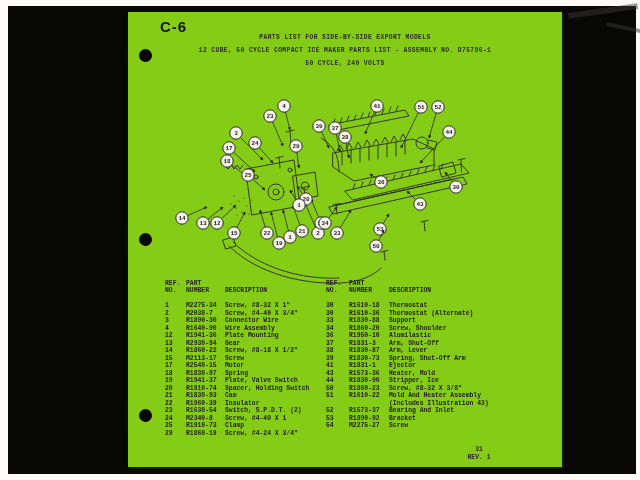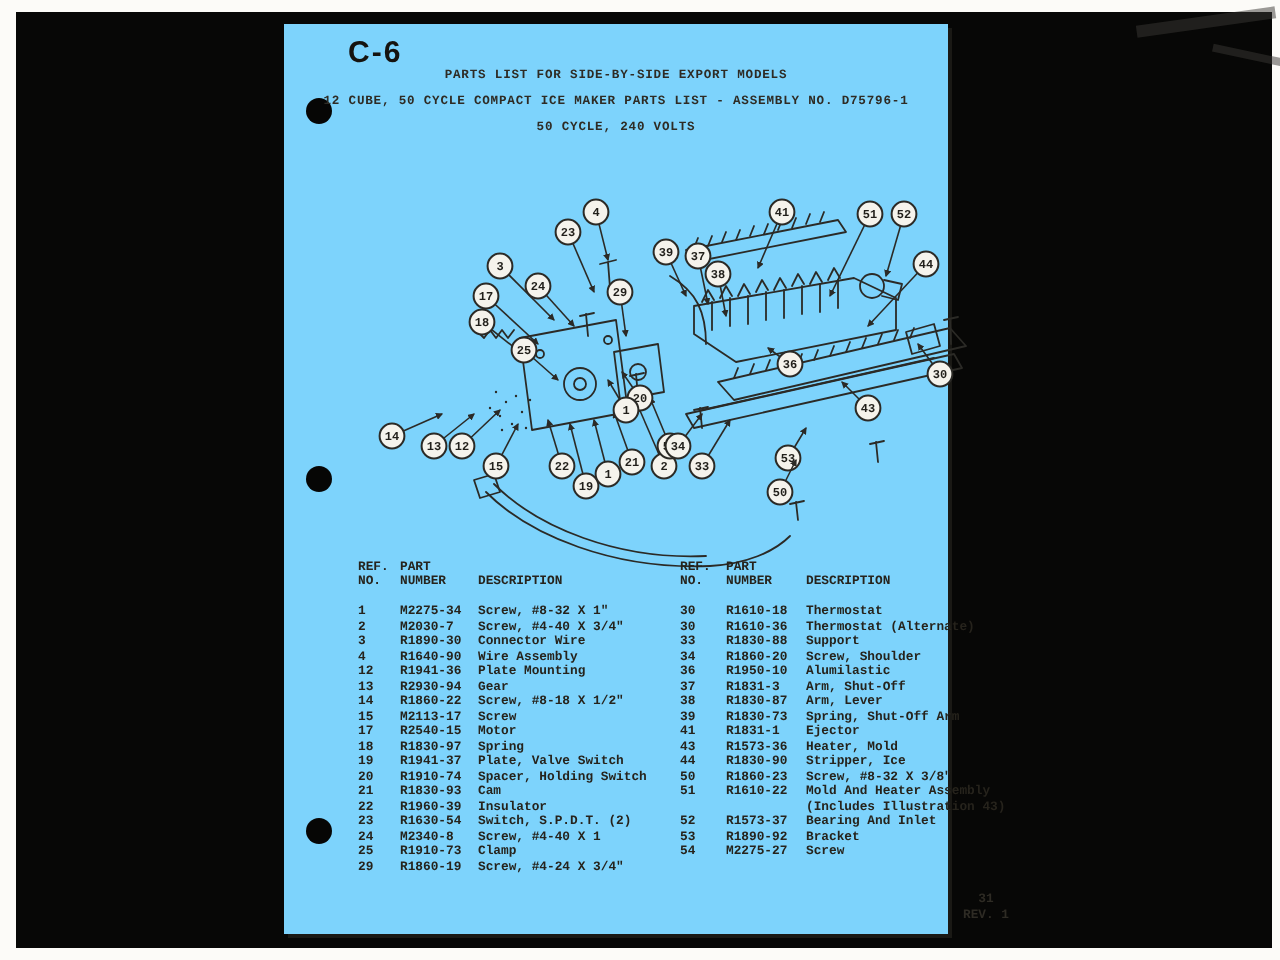--- a/index.html
+++ b/index.html
@@ -2,21 +2,21 @@
 <html><head>
 <meta charset="utf-8">
 <style>
   html,body{margin:0;padding:0;background:#ffffff;}
   .stage{position:relative;width:640px;height:480px;background:#fcfbf8;overflow:hidden;
          font-family:"Liberation Mono","DejaVu Sans Mono",monospace;}
   .backdrop{position:absolute;left:8px;top:6px;width:628px;height:468px;background:#070706;}
   .streak{position:absolute;background:#3a3833;opacity:.5;transform:rotate(-8deg);}
   .s1{left:560px;top:2px;width:70px;height:6px;}
   .s2{left:598px;top:20px;width:40px;height:4px;transform:rotate(12deg);}
-  .page{position:absolute;left:142px;top:12px;width:332px;height:455px;background:#7dd3fc;
+  .page{position:absolute;left:128px;top:12px;width:434px;height:455px;background:#84cc16;
         box-shadow:2px 2px 0 #1a1915;color:#29261f;}
   .hole{position:absolute;width:13px;height:13px;border-radius:50%;background:#060605;left:11px;}
   .hole1{top:37px;} .hole2{top:221px;} .hole3{top:397px;}
   .tab-label{position:absolute;left:32px;top:6px;font-family:"Liberation Sans","DejaVu Sans",sans-serif;
              font-weight:bold;font-size:15px;letter-spacing:1px;color:#15130f;}
   .hline{position:absolute;left:0;width:100%;text-align:center;font-size:6.3px;font-weight:bold;
          letter-spacing:.4px;color:#2e2b24;white-space:pre;}
   .h1{top:22px;} .h2{top:35px;} .h3{top:48px;}
   .diagram{position:absolute;left:25px;top:73px;width:350px;height:220px;}
   .parts-table{position:absolute;left:37px;top:268px;width:322px;font-size:6.4px;color:#26231c;}

